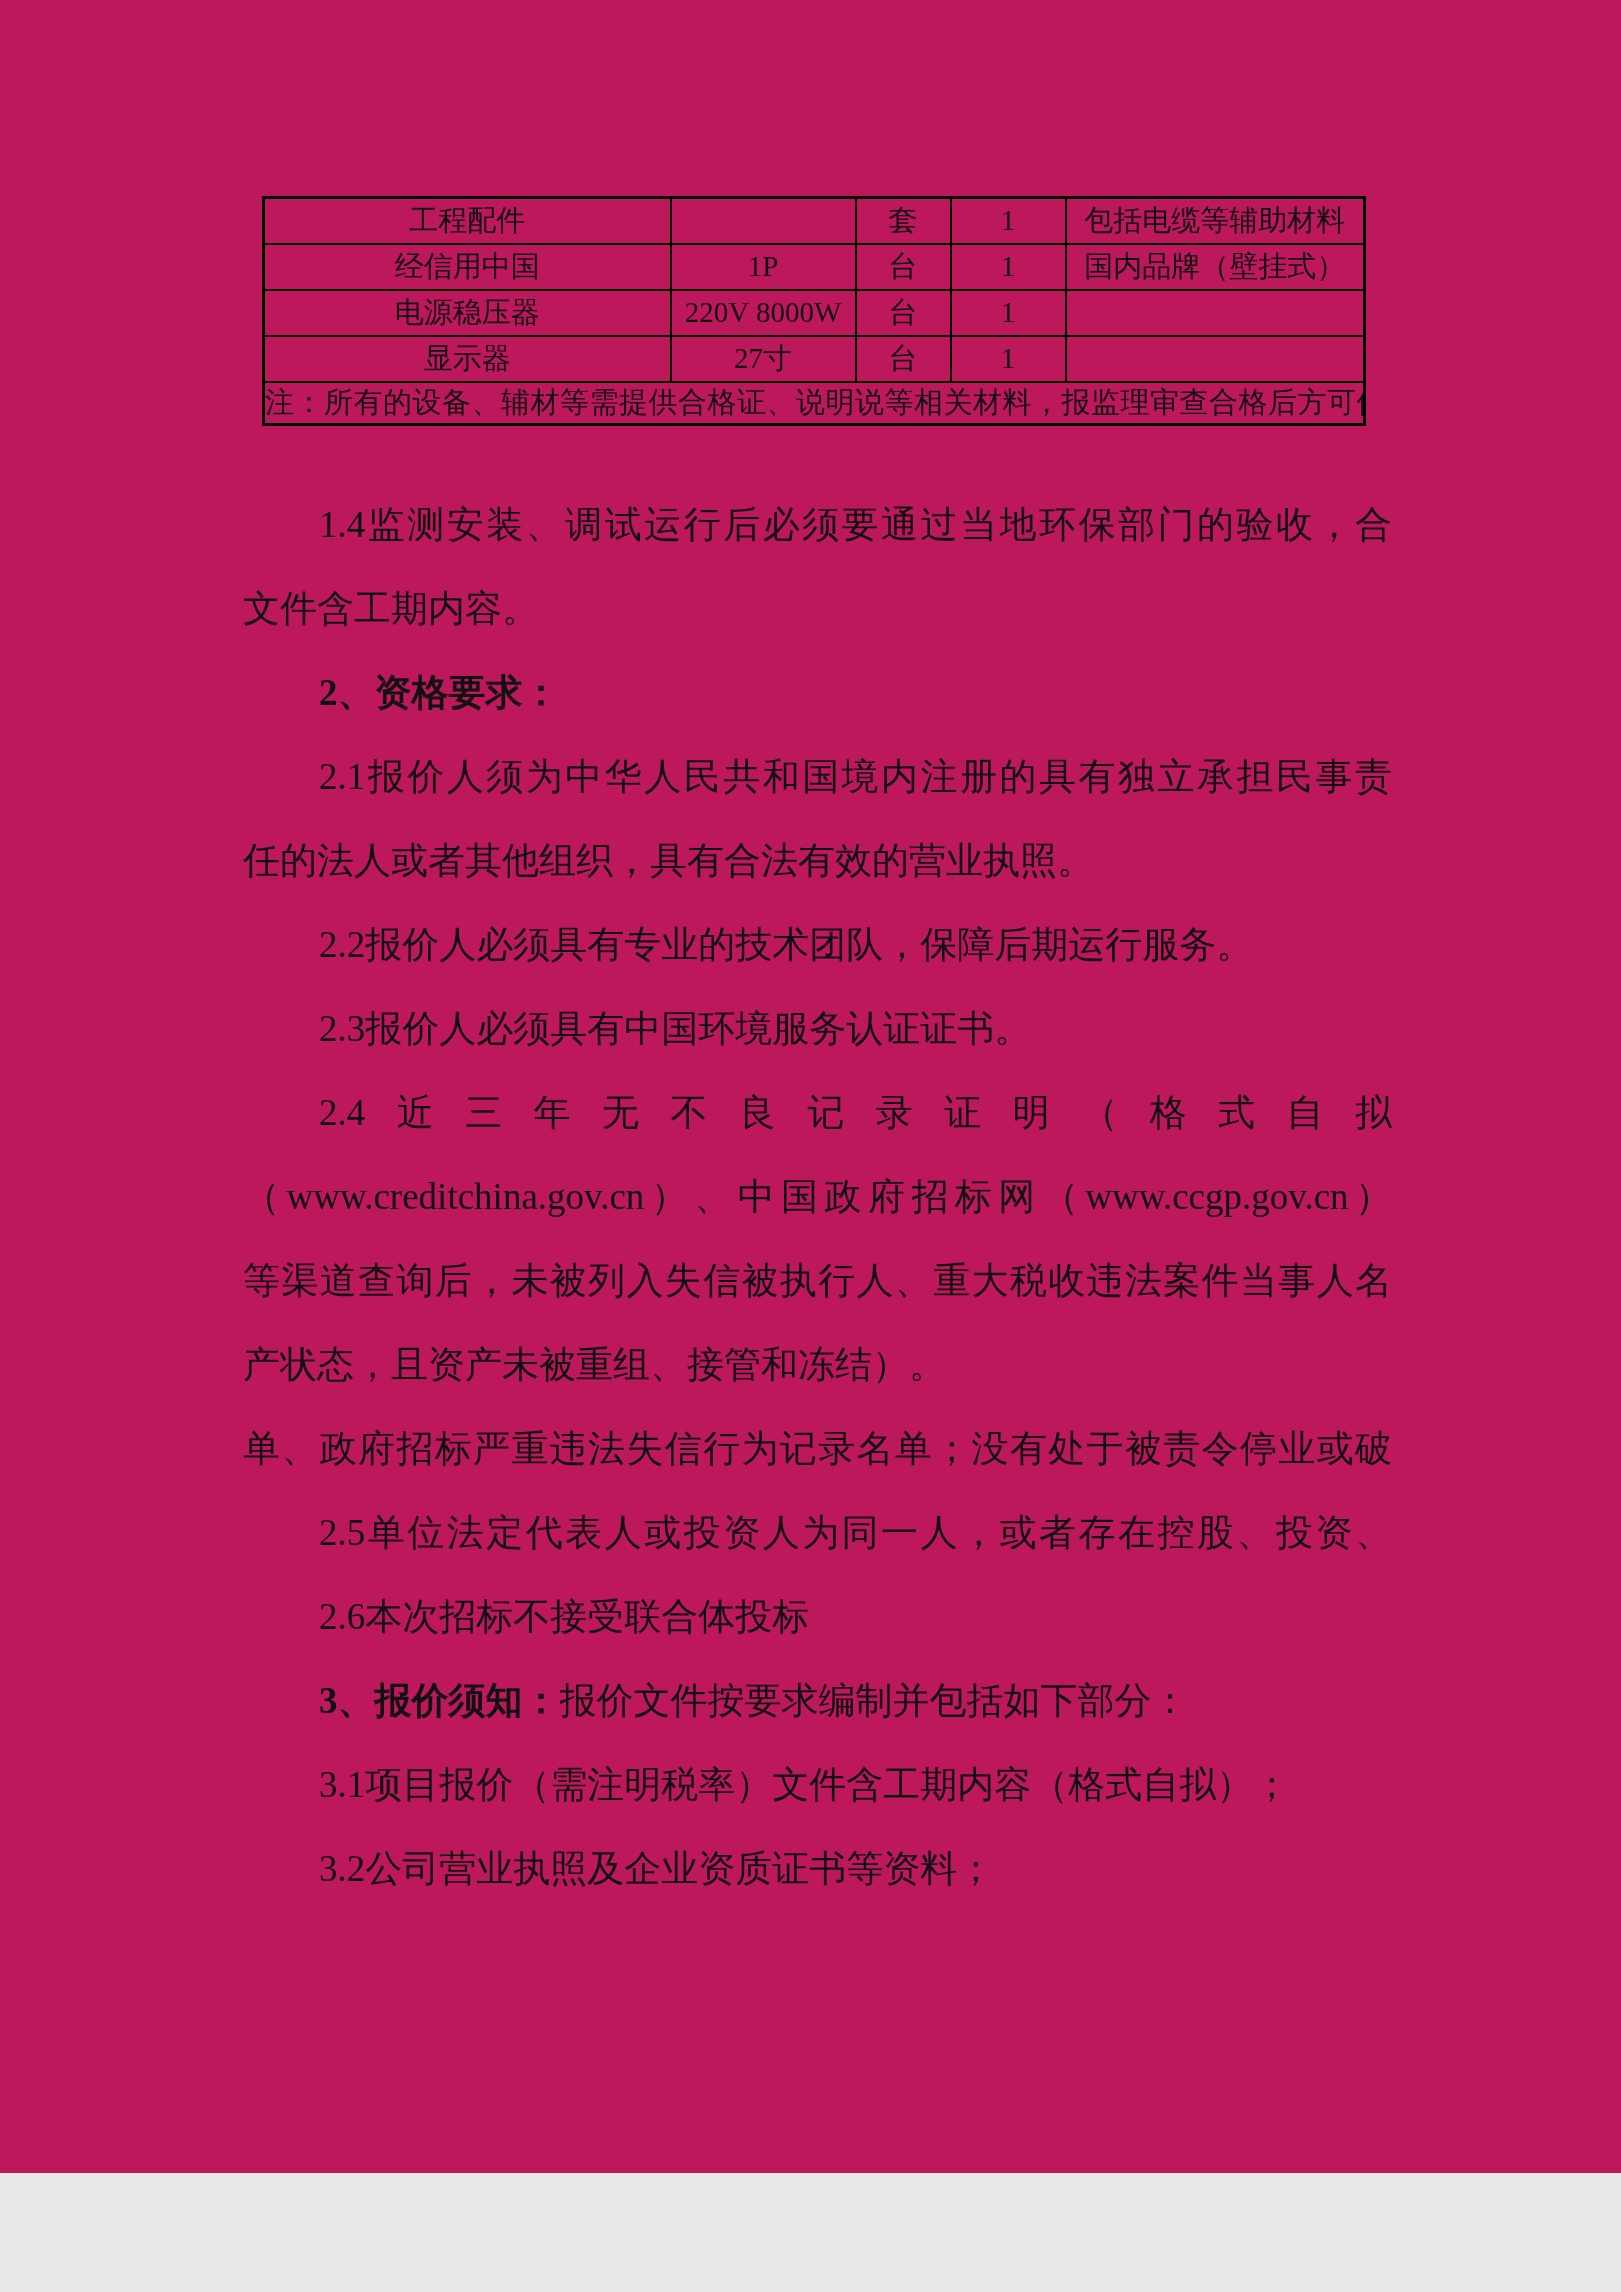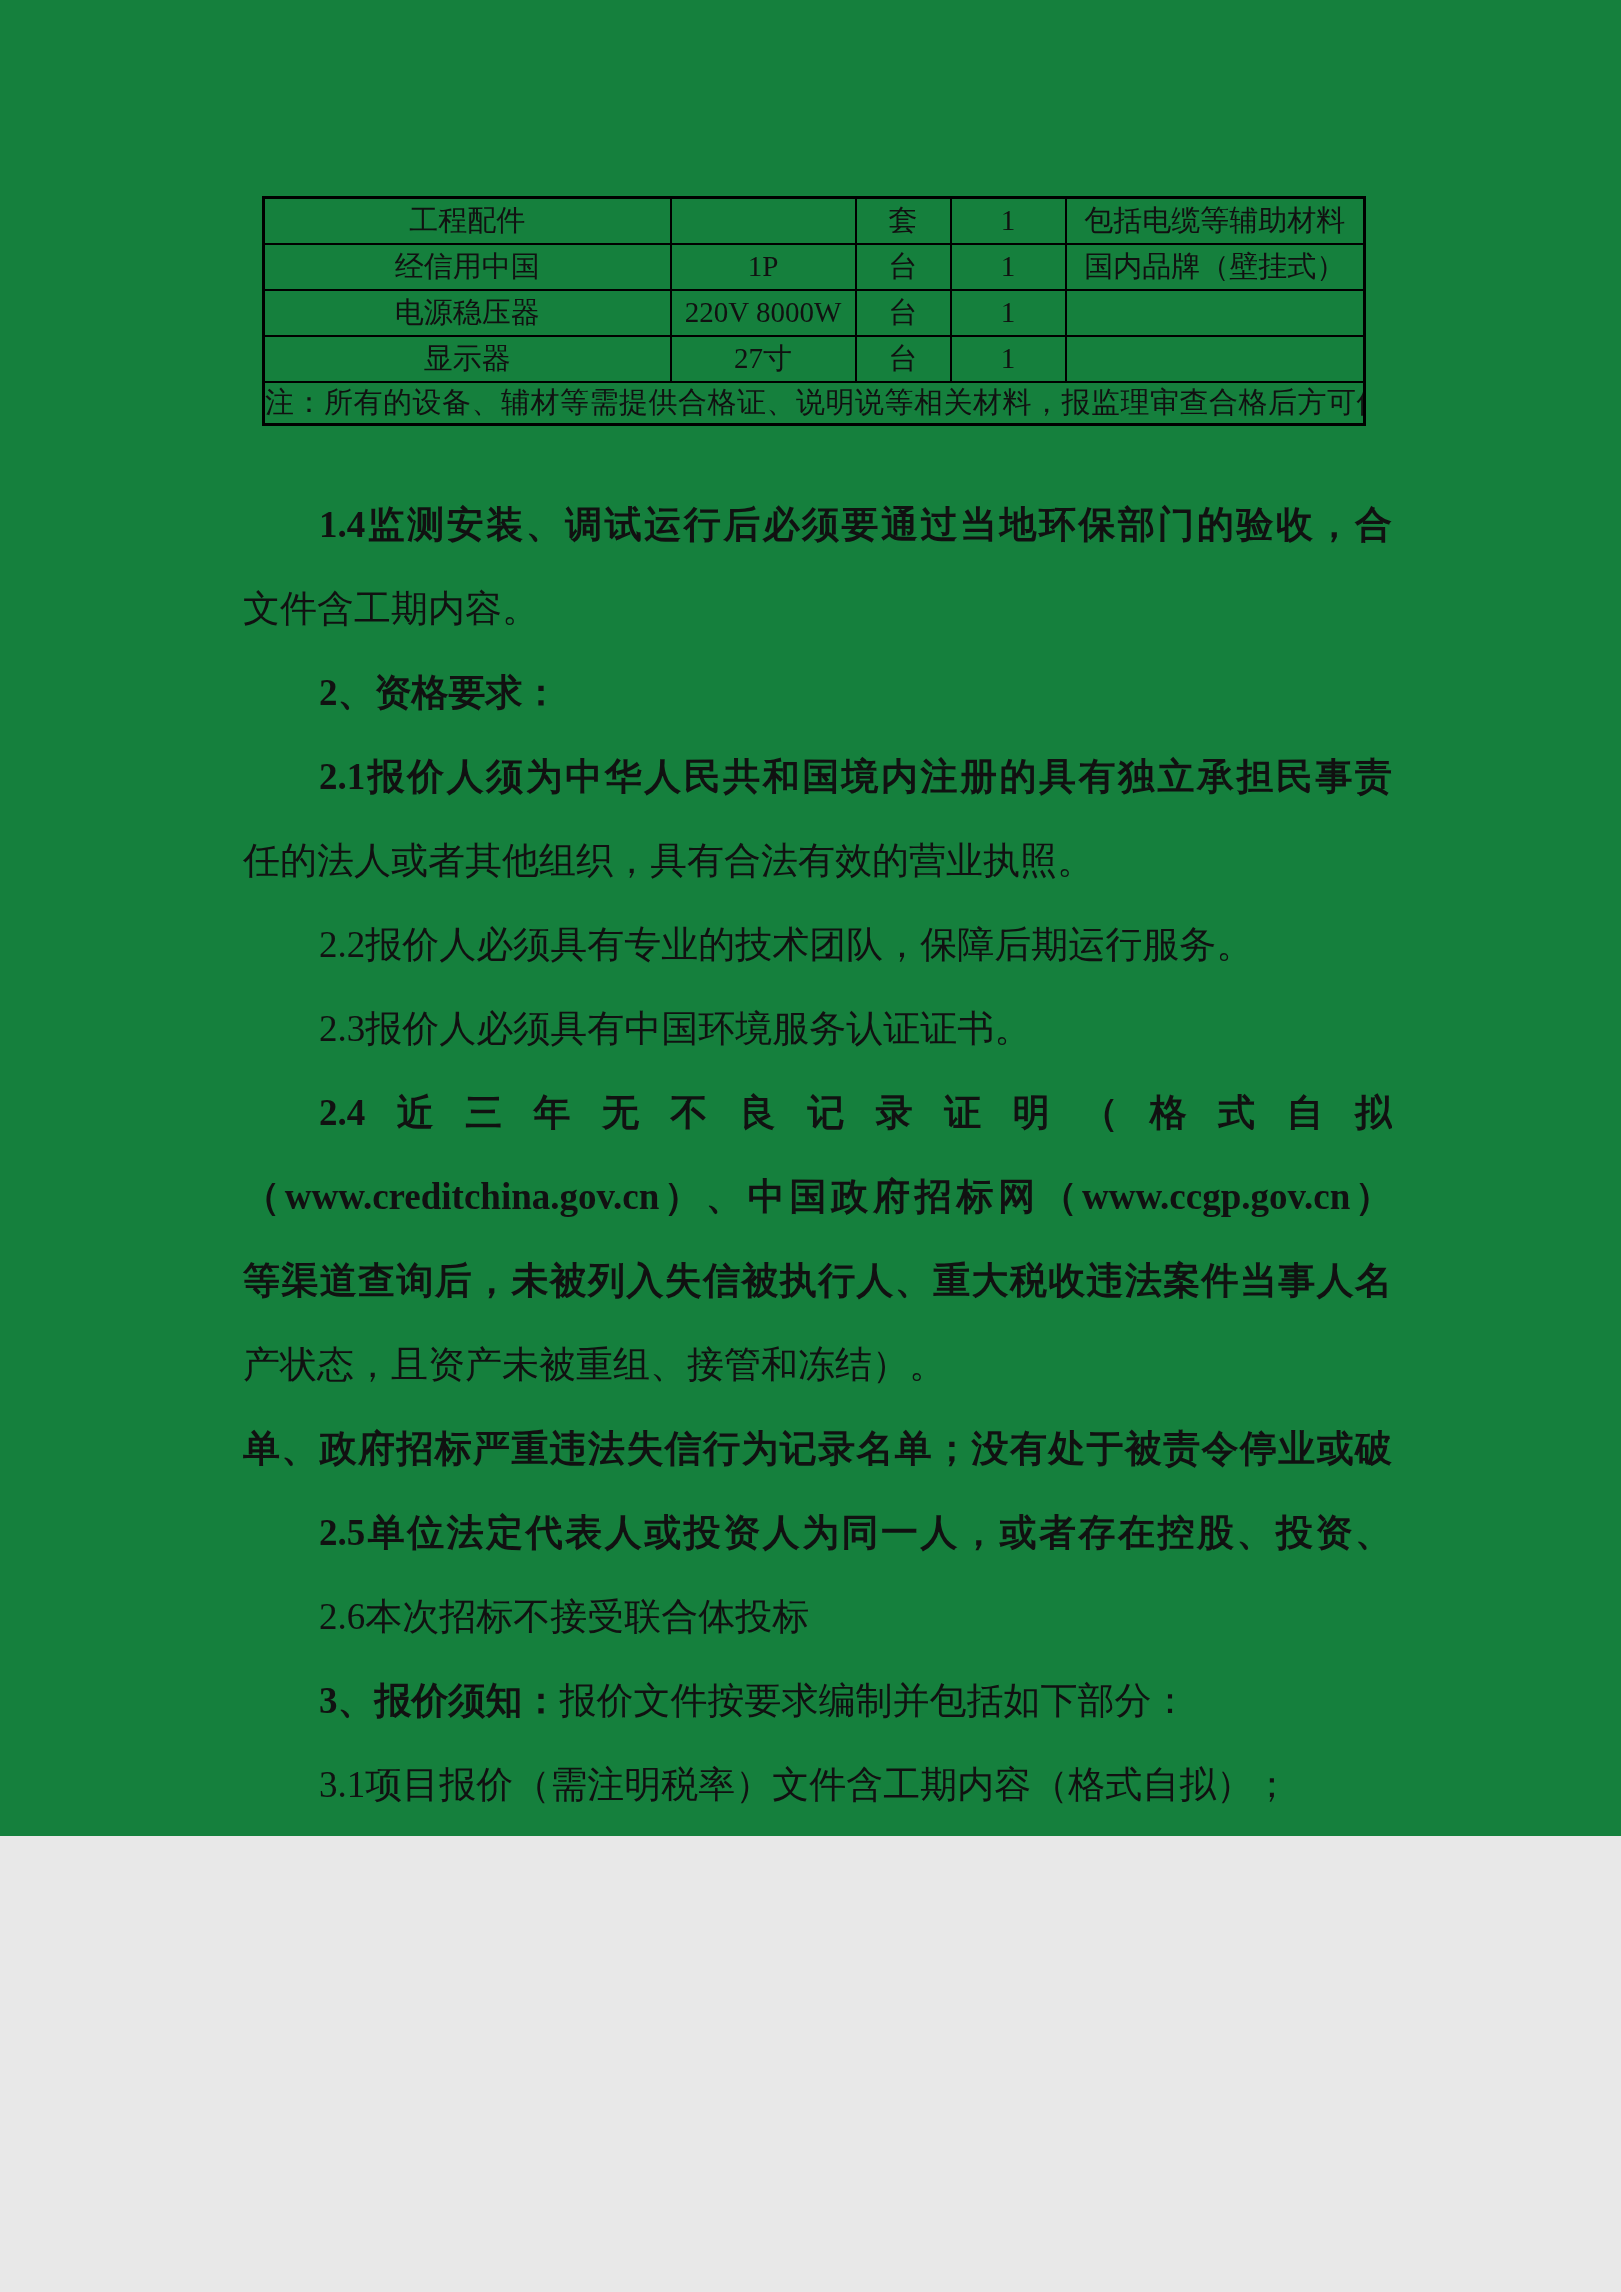--- a/index.html
+++ b/index.html
@@ -1,20 +1,20 @@
 <!DOCTYPE html>
 <html><head>
 <meta charset="utf-8">
 <style>
   html,body { margin:0; padding:0; background:#e8e8e8; }
   .page {
     position:relative;
-    width:1621px; height:1836px;
+    width:1621px; height:2173px;
     margin:0 auto;
-    background:#15803d;
+    background:#be185d;
     color:#111111;
     font-family:"Liberation Serif","DejaVu Serif",serif;
     overflow:hidden;
   }
 
   
   table.equip {
     position:absolute; left:262px; top:196px;
     width:1101px;
     border-collapse:collapse; table-layout:fixed;
@@ -45,21 +45,20 @@
     white-space:nowrap;
     overflow:visible;
   }
   .line.indent { padding-left:76px; }
   .line.justify {
     white-space:normal;
     text-align:justify;
     text-align-last:justify;
     text-justify:distribute;
     overflow:hidden;
-    font-weight:bold;
   }
   .line.bold, .bold { font-weight:bold; }
 </style>
 </head>
 <body>
 
 <div class="page">
 
   <table class="equip">
     <colgroup>

